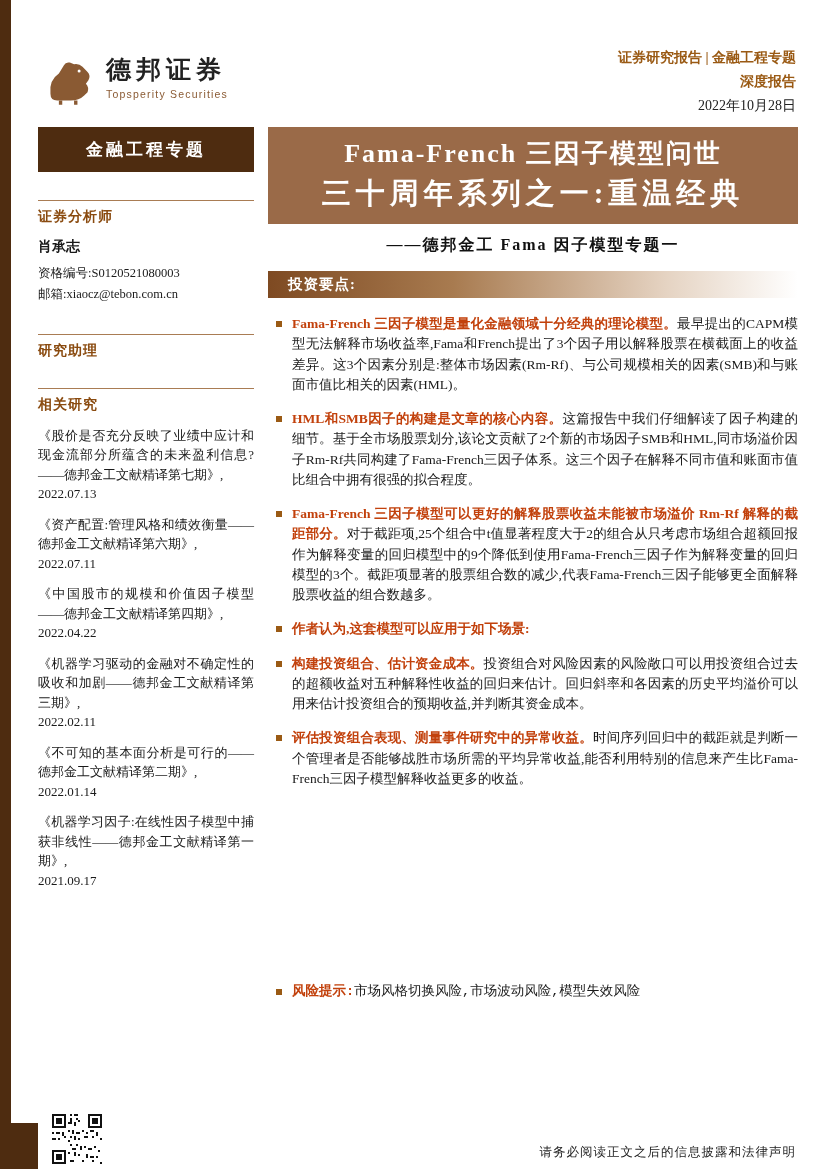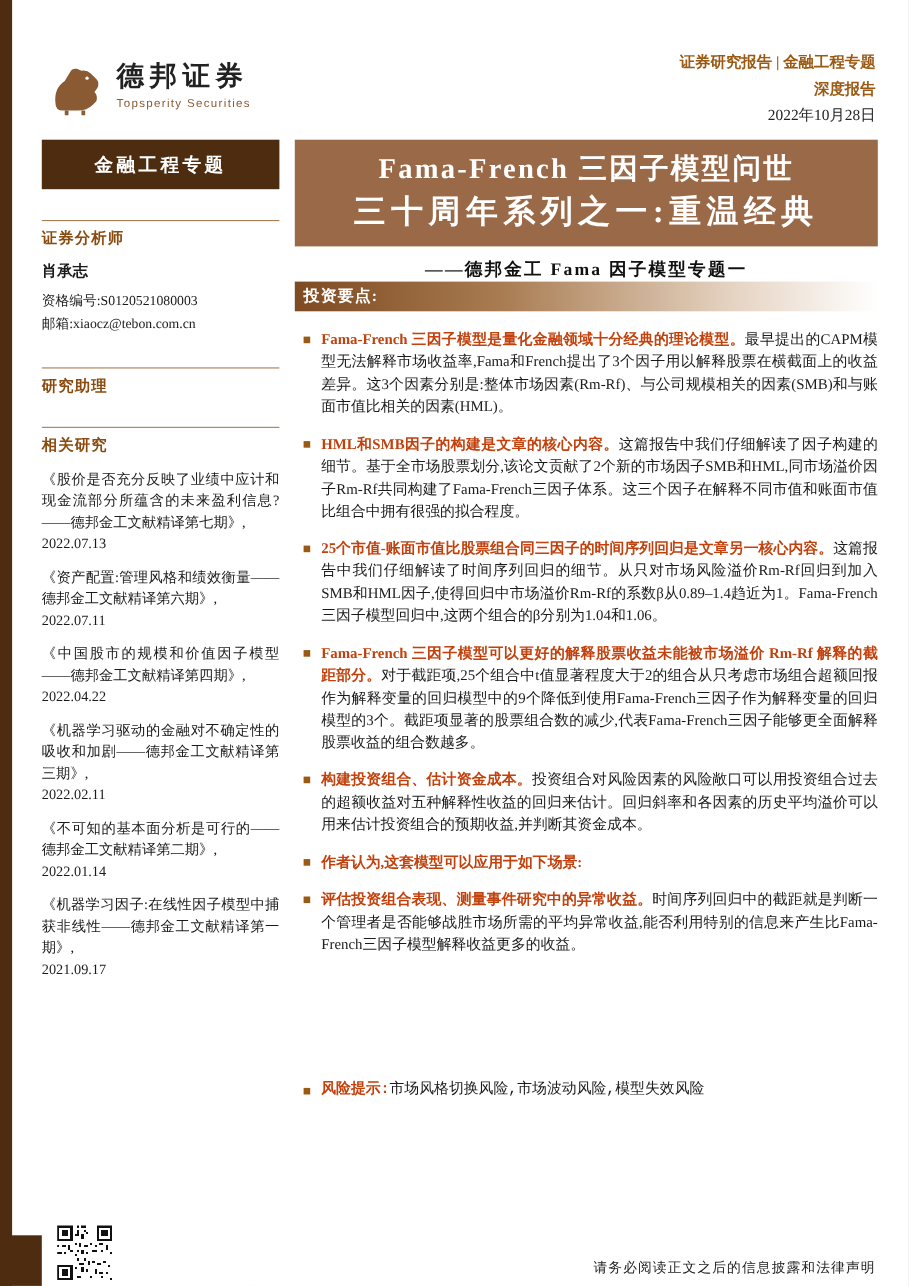--- a/index.html
+++ b/index.html
@@ -34,21 +34,21 @@
   .rel-item { font-size:13px; line-height:1.5; margin-bottom:11px; text-align:justify; }
   .rel-date { display:block; text-align:left; }
 
   
   .main { position:absolute; left:268px; top:127px; width:530px; }
   .banner { background:#9a6a48; color:#ffffff; text-align:center; padding:12px 0 14px; }
   .banner-line1 { font-size:26px; font-weight:bold; letter-spacing:2px; line-height:1.15; }
   .banner-line2 { font-size:29px; font-weight:bold; letter-spacing:5px; margin-top:8px; line-height:1.15; }
   .subtitle { text-align:center; font-weight:bold; font-size:16px; letter-spacing:2px; margin-top:11px; color:#111; }
   .highlights-bar {
-    padding:4px 8px;
+    margin-top:15px; padding:4px 20px;
     background:linear-gradient(to right,#7e4a22 0%,#a87b50 35%,#e5d3c2 75%,#ffffff 100%);
     color:#ffffff; font-weight:bold; font-size:14.5px; letter-spacing:1px;
   }
   .bullets { margin-top:16px; padding-left:8px; }
   .bullet { display:flex; margin-bottom:14px; }
   .bullet-sq { flex:0 0 auto; width:6px; height:6px; background:#9a5a14; margin:7px 10px 0 0; }
   .bullet-text { flex:1; font-size:13.5px; line-height:1.5; text-align:justify; }
   .lead { color:#c2410c; font-weight:bold; }
   .risk-abs { position:absolute; left:276px; top:982px; width:522px;font-family:Liberation Mono, monospace; }
 
@@ -144,33 +144,29 @@
       <div class="bullet">
         <span class="bullet-sq"></span>
         <p class="bullet-text"><span class="lead">Fama-French 三因子模型是量化金融领域十分经典的理论模型。</span><span>最早提出的CAPM模型无法解释市场收益率,Fama和French提出了3个因子用以解释股票在横截面上的收益差异。这3个因素分别是:整体市场因素(Rm-Rf)、与公司规模相关的因素(SMB)和与账面市值比相关的因素(HML)。</span></p>
       </div>
       <div class="bullet">
         <span class="bullet-sq"></span>
         <p class="bullet-text"><span class="lead">HML和SMB因子的构建是文章的核心内容。</span><span>这篇报告中我们仔细解读了因子构建的细节。基于全市场股票划分,该论文贡献了2个新的市场因子SMB和HML,同市场溢价因子Rm-Rf共同构建了Fama-French三因子体系。这三个因子在解释不同市值和账面市值比组合中拥有很强的拟合程度。</span></p>
       </div>
       <div class="bullet">
         <span class="bullet-sq"></span>
-        <p class="bullet-text"><span class="lead">25个市值-账面市值比股票组合同三因子的时间序列回归是文章另一核心内容。</span><span>这篇报告中我们仔细解读了时间序列回归的细节。从只对市场风险溢价Rm-Rf回归到加入SMB和HML因子,使得回归中市场溢价Rm-Rf的系数β从0.89–1.4趋近为1。Fama-French三因子模型回归中,这两个组合的β分别为1.04和1.06。</span></p>
-      </div>
-      <div class="bullet">
-        <span class="bullet-sq"></span>
         <p class="bullet-text"><span class="lead">Fama-French 三因子模型可以更好的解释股票收益未能被市场溢价 Rm-Rf 解释的截距部分。</span><span>对于截距项,25个组合中t值显著程度大于2的组合从只考虑市场组合超额回报作为解释变量的回归模型中的9个降低到使用Fama-French三因子作为解释变量的回归模型的3个。截距项显著的股票组合数的减少,代表Fama-French三因子能够更全面解释股票收益的组合数越多。</span></p>
       </div>
       <div class="bullet">
         <span class="bullet-sq"></span>
-        <p class="bullet-text"><span class="lead">构建投资组合、估计资金成本。</span><span>投资组合对风险因素的风险敞口可以用投资组合过去的超额收益对五种解释性收益的回归来估计。回归斜率和各因素的历史平均溢价可以用来估计投资组合的预期收益,并判断其资金成本。</span></p>
+        <p class="bullet-text"><span class="lead">作者认为,这套模型可以应用于如下场景:</span><span></span></p>
       </div>
       <div class="bullet">
         <span class="bullet-sq"></span>
-        <p class="bullet-text"><span class="lead">作者认为,这套模型可以应用于如下场景:</span><span></span></p>
+        <p class="bullet-text"><span class="lead">构建投资组合、估计资金成本。</span><span>投资组合对风险因素的风险敞口可以用投资组合过去的超额收益对五种解释性收益的回归来估计。回归斜率和各因素的历史平均溢价可以用来估计投资组合的预期收益,并判断其资金成本。</span></p>
       </div>
       <div class="bullet">
         <span class="bullet-sq"></span>
         <p class="bullet-text"><span class="lead">评估投资组合表现、测量事件研究中的异常收益。</span><span>时间序列回归中的截距就是判断一个管理者是否能够战胜市场所需的平均异常收益,能否利用特别的信息来产生比Fama-French三因子模型解释收益更多的收益。</span></p>
       </div>
     </div>
   </div>
 
   <div class="risk-abs">
     <div class="bullet">

